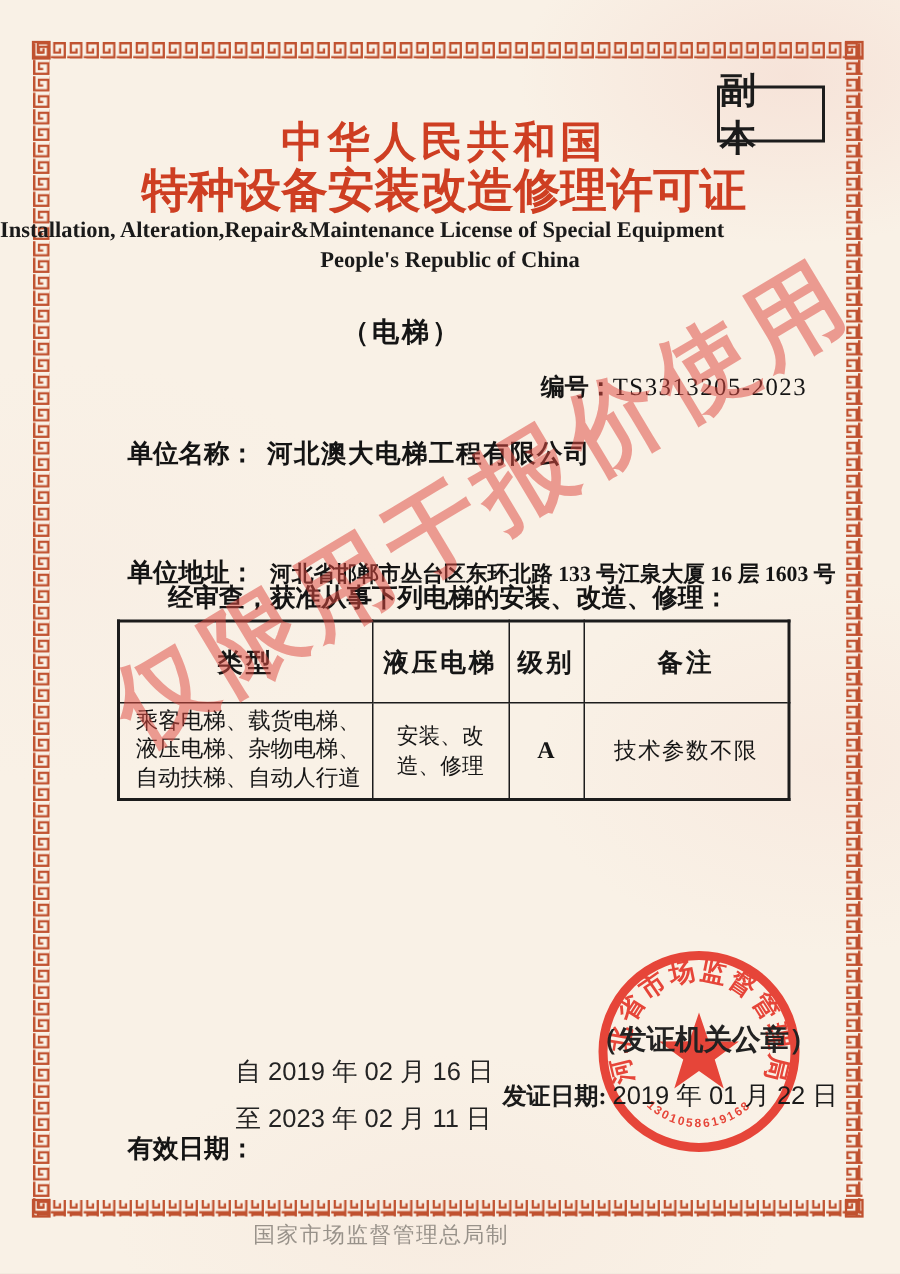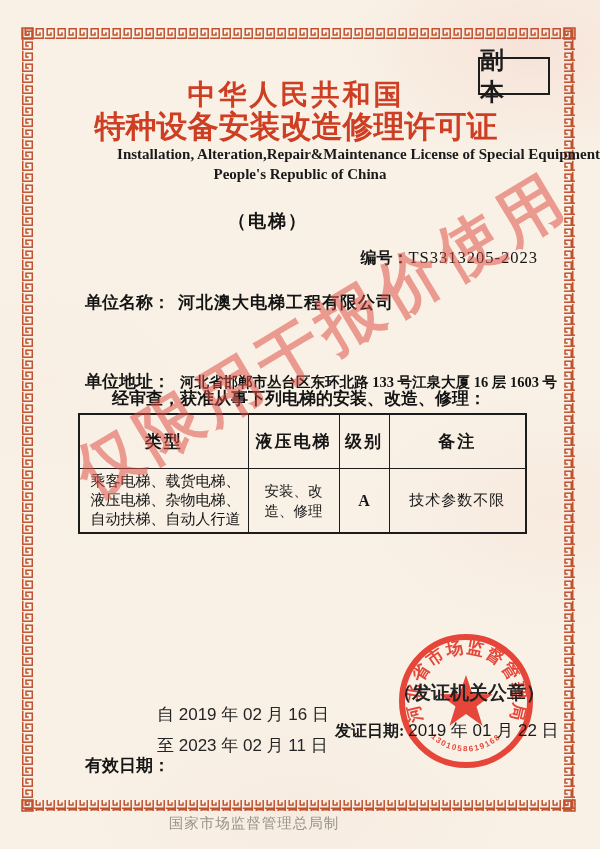--- a/index.html
+++ b/index.html
@@ -20,21 +20,21 @@
   .badge{
     left:478px;top:57px;width:68px;height:34px;z-index:2;
     border:2.5px solid #1d1d1d;display:flex;align-items:center;justify-content:center;
     font-family:"Liberation Sans",sans-serif;font-weight:bold;font-size:24px;color:#1b1b1b;
   }
   
   .title-cn1{left:0;top:76px;width:592px;text-align:center;z-index:2;
     font-family:"Liberation Sans",sans-serif;font-weight:bold;font-size:28px;letter-spacing:3px;color:#ce3e22;}
   .title-cn2{left:0;top:106px;width:592px;text-align:center;z-index:2;
     font-family:"Liberation Sans",sans-serif;font-weight:bold;font-size:31px;letter-spacing:0px;color:#ce3e22;}
-  .title-en1{left:0;top:146px;width:600px;text-align:right;z-index:2;
+  .title-en1{left:0;top:146px;width:600px;text-align:left;z-index:2;
     font-weight:bold;font-size:15px;color:#1a1a1a;}
   .title-en2{left:0;top:166px;width:600px;text-align:center;z-index:2;
     font-weight:bold;font-size:15px;color:#1a1a1a;}
   .category{left:0;top:209px;width:536px;text-align:center;z-index:2;
     font-family:"Liberation Sans",sans-serif;font-weight:bold;font-size:18px;letter-spacing:2px;color:#151515;}
   
   .serial{right:62px;top:248px;z-index:2;font-size:16px;color:#141414;}
   .serial .lbl{font-weight:bold;}
   .serial .num{font-family:"Liberation Serif",serif;font-size:16.5px;letter-spacing:1px;}
   .field{left:85px;z-index:2;color:#141414;white-space:nowrap;}

